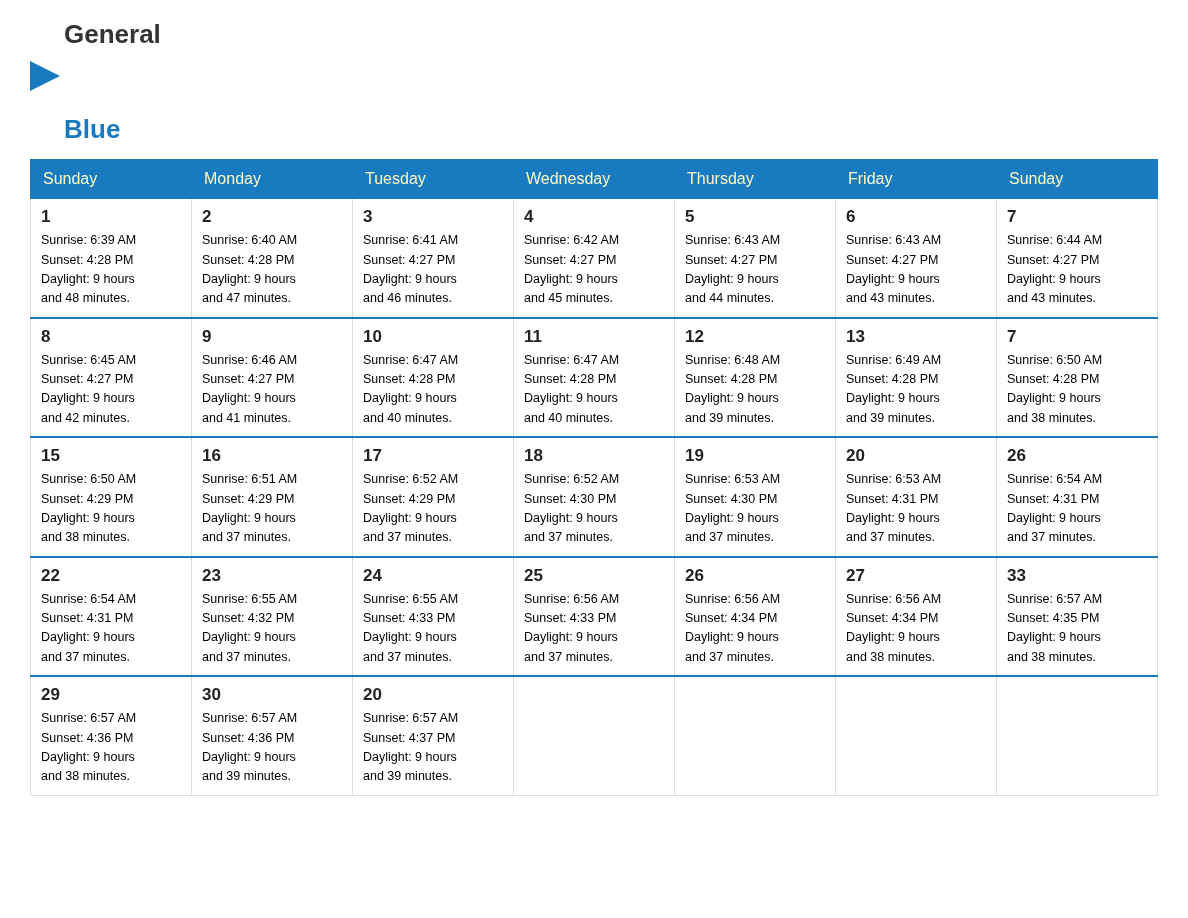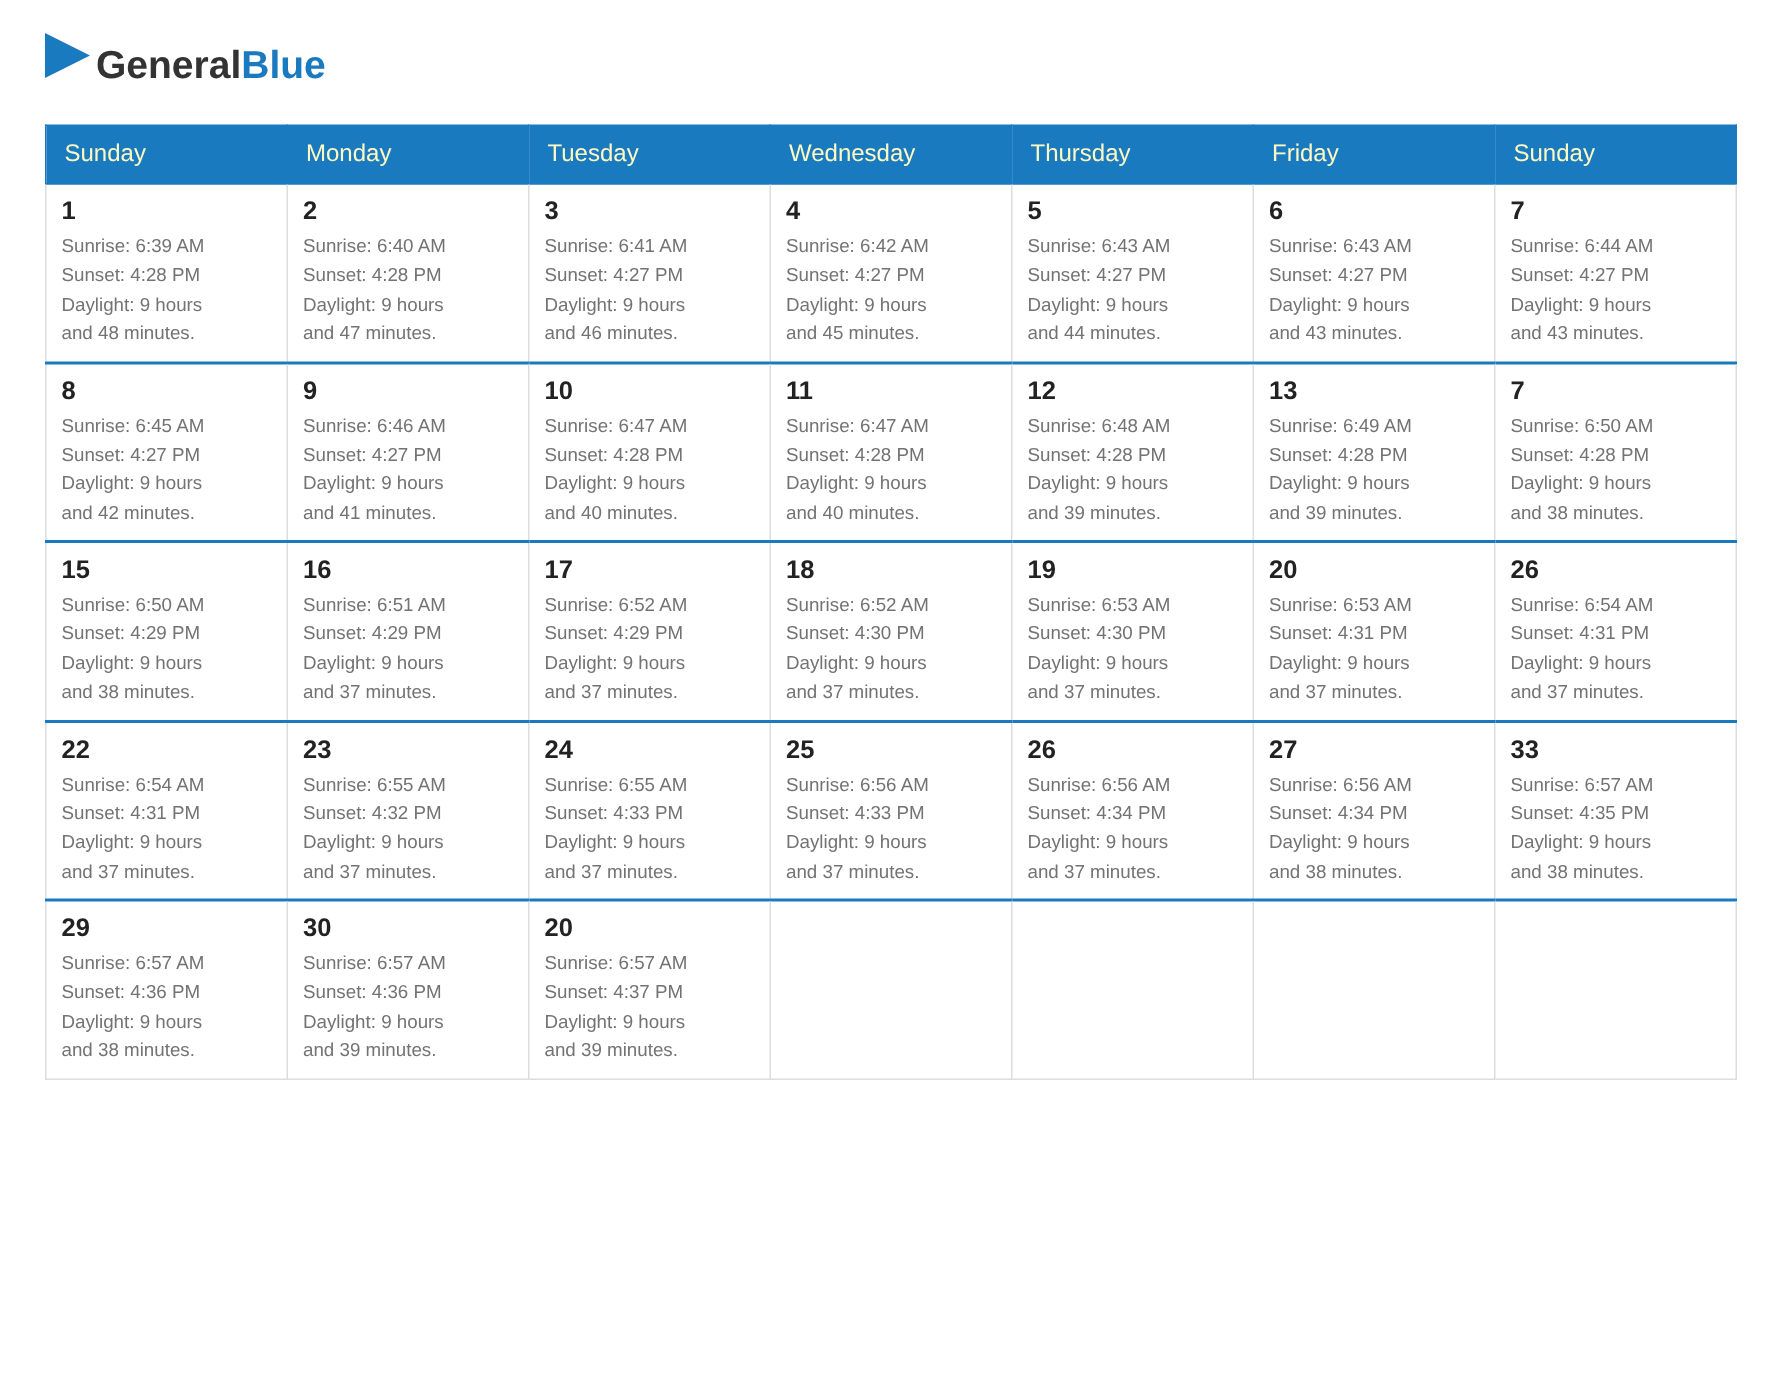--- a/index.html
+++ b/index.html
@@ -56,21 +56,21 @@
     .day-number {
       font-size: 17px;
       font-weight: bold;
       color: #222;
       display: block;
       margin-bottom: 4px;
     }
     .day-info {
       font-size: 12.5px;
       line-height: 1.55;
-      color: #737373;
+      color: #000000;
     }
     .empty-cell {
       background: #fff;
     }
     tr:not(:last-child) td {
       border-bottom: 2px solid #1a7abf;
     }
     .logo-wrapper {
       display: flex;
       align-items: center;
@@ -80,23 +80,23 @@
 <body>
 
 <div class="header">
   <div class="logo-wrapper">
     <div style="display:flex;align-items:center;">
       <div style="margin-right:4px;margin-top:2px;">
         <svg width="30" height="40" viewBox="0 0 30 40">
           <polygon points="0,0 30,15 0,30" fill="#1a7abf"></polygon>
         </svg>
       </div>
-      <div style="display:flex;flex-direction:row;">
+      <div style="display:flex;flex-direction:column;gap:36px;">
         <span style="font-size:26px;font-weight:bold;color:#333;line-height:1.1;">General</span>
-        <span style="font-size:26px;font-weight:bold;color:#1a7abf;line-height:1.1;">Blue</span>
+        <span style="font-size:26px;font-weight:bold;color:#1a7abf;line-height:1.1;margin-top:30px;">Blue</span>
       </div>
     </div>
   </div>
   <div class="title-section">
     <div class="month-title"></div>
     <div class="location"></div>
   </div>
 </div>
 
 <table class="calendar">

